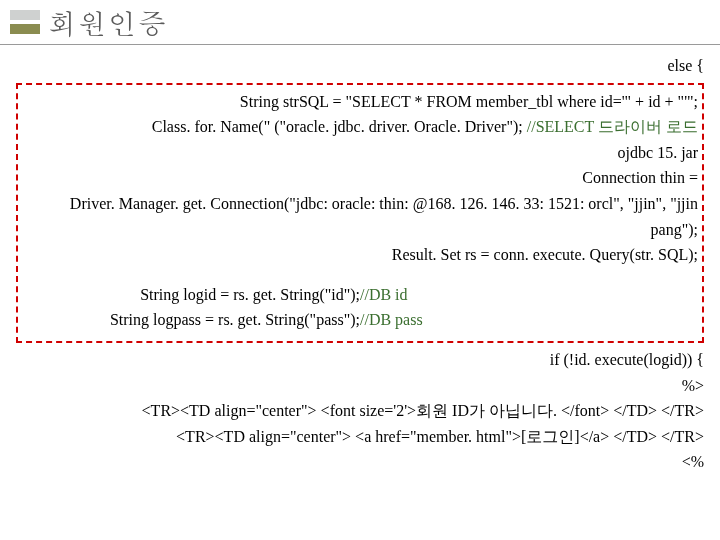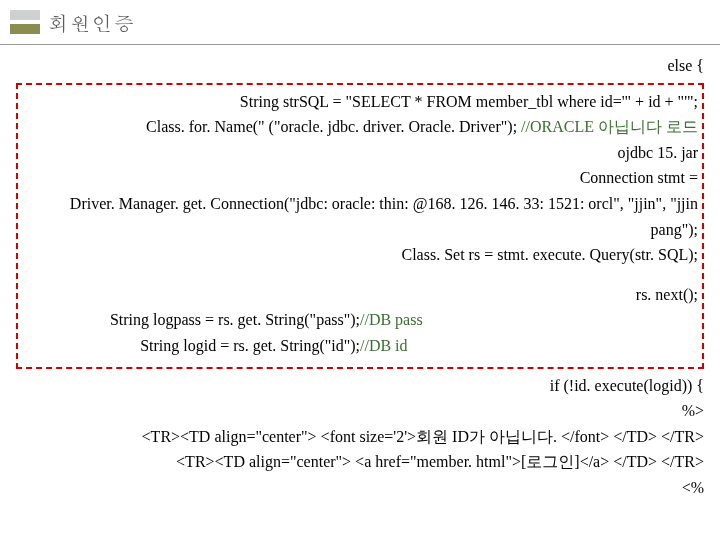--- a/index.html
+++ b/index.html
@@ -27,21 +27,21 @@
     justify-content: space-between;
     margin-right: 8px;
   }
   .title-accent .bar {
     height: 10px;
     width: 30px;
   }
   .title-accent .bar.top { background: #cfd1d0; }
   .title-accent .bar.bot { background: #8a8c50; }
   .title-text {
-    font-size: 20px;
+    font-size: 28px;
     color: #5a5a5a;
     font-family: "Batang", serif;
     letter-spacing: 2px;
   }
   .hr {
     border: none;
     border-top: 1px solid #9a9a9a;
     margin: 0 0 4px 0;
   }
   .content {
@@ -80,36 +80,35 @@
 </div>
 <hr class="hr">
 
 <div class="content">
 
   <div class="line indent0">else {</div>
 
   <div class="redbox">
     <div class="line indent1">String strSQL = "SELECT * FROM member_tbl  where id='" + id + "'";</div>
     <div class="line indent1">
-      <span>Class. for. Name(" ("oracle. jdbc. driver. Oracle. Driver");   </span><span class="comment">//ORACLE 아닙니다 로드</span>
+      <span>Class. for. Name(" ("oracle. jdbc. driver. Oracle. Driver");   </span><span class="comment">//SELECT 드라이버 로드</span>
     </div>
     <div class="line indent1">ojdbc 15. jar</div>
-    <div class="line indent1">Connection stmt =</div>
+    <div class="line indent1">Connection thin =</div>
     <div class="line indent1">Driver. Manager. get. Connection("jdbc: oracle: thin: @168. 126. 146. 33: 1521: orcl", "jjin", "jjin</div>
     <div class="line indent1">pang");</div>
-    <div class="line indent1">Class. Set rs = stmt. execute. Query(str. SQL);</div>
+    <div class="line indent1">Result. Set rs = conn. execute. Query(str. SQL);</div>
     <div style="height:10px"></div>
-    <div class="line indent1">rs. next();</div>
+    <div class="line indent1 col2">
+      <span class="left">String logid = rs. get. String("id");</span>
+      <span class="right comment">//DB id</span>
+    </div>
     <div class="line indent1 col2">
       <span class="left">String logpass = rs. get. String("pass");</span>
       <span class="right comment">//DB pass</span>
-    </div>
-    <div class="line indent1 col2">
-      <span class="left">String logid = rs. get. String("id");</span>
-      <span class="right comment">//DB id</span>
     </div>
   </div>
 
   <div class="line indent1">if (!id. execute(logid)) {</div>
   <div class="line indent0">%&gt;</div>
   <div class="line indent1">&lt;TR&gt;&lt;TD align="center"&gt; &lt;font size='2'&gt;회원 ID가 아닙니다. &lt;/font&gt; &lt;/TD&gt; &lt;/TR&gt;</div>
   <div class="line indent1">&lt;TR&gt;&lt;TD align="center"&gt; &lt;a href="member. html"&gt;[로그인]&lt;/a&gt; &lt;/TD&gt; &lt;/TR&gt;</div>
   <div class="line indent0">&lt;%</div>
 
 </div>

